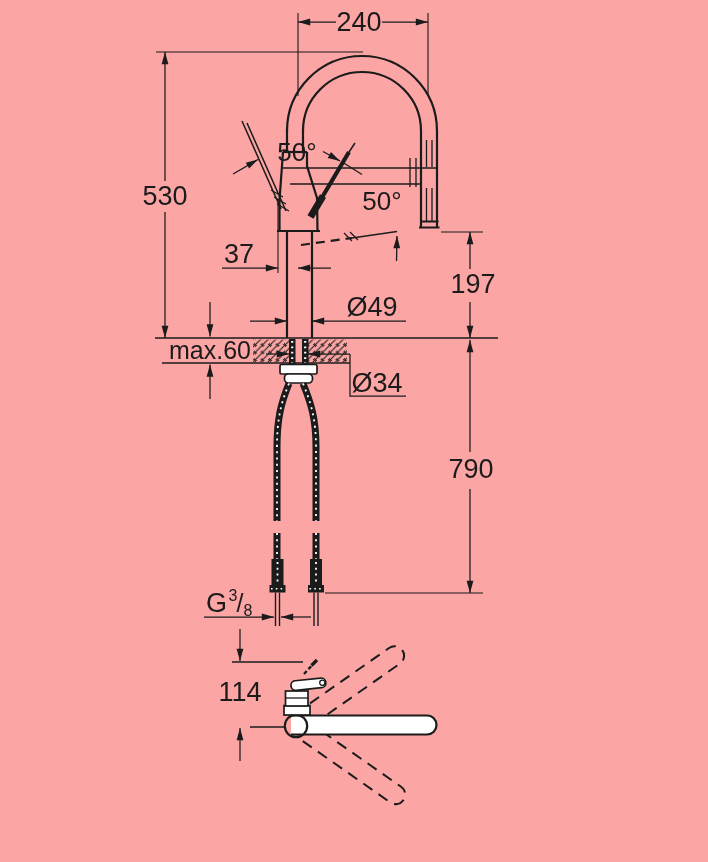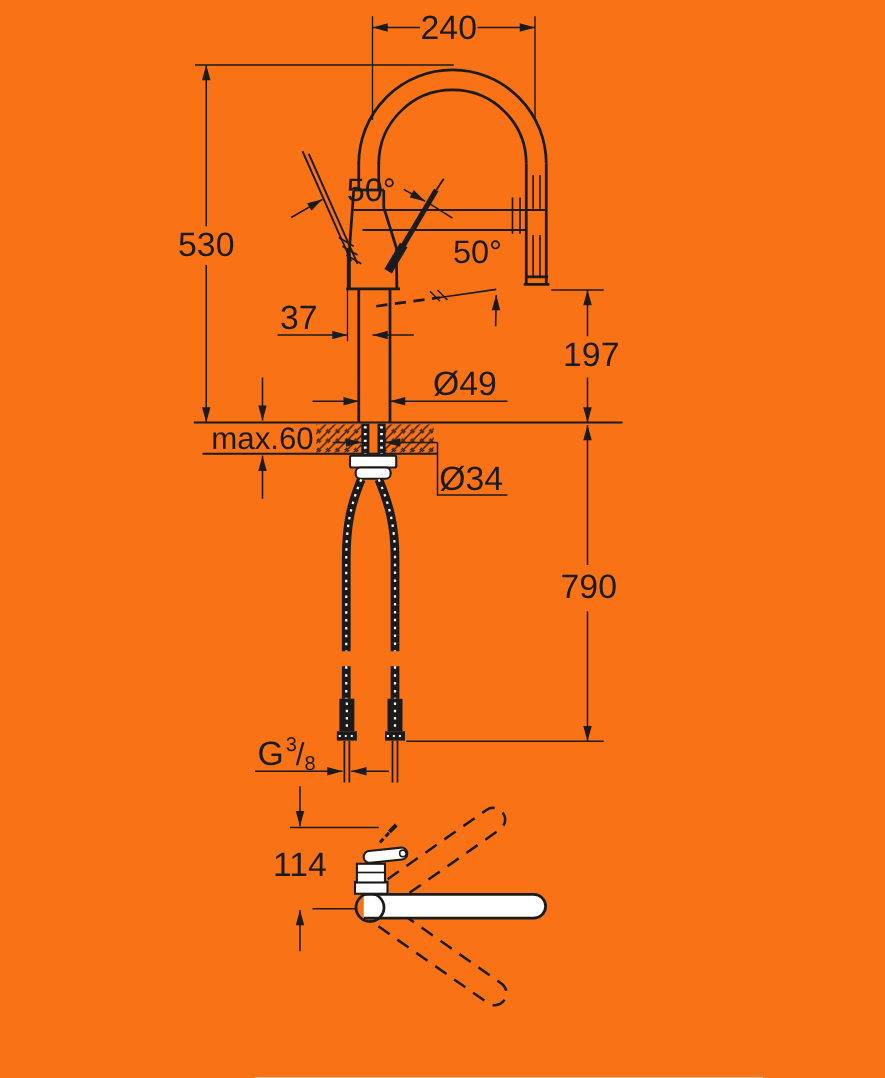--- a/index.html
+++ b/index.html
@@ -1,16 +1,16 @@
 <!DOCTYPE html>
 <html><head>
 <meta charset="utf-8">
 <style>
   html,body{margin:0;padding:0;background:#ffffff;}
-  .sheet{position:relative;width:708px;height:862px;background:#f97316;overflow:hidden;}
+  .sheet{position:relative;width:708px;height:862px;background:#fca5a5;overflow:hidden;}
   svg{display:block;}
   text{font-family:"Liberation Sans","DejaVu Sans",sans-serif;fill:#1b1b1b;}
   .dimtxt{font-size:27px;}
   .angtxt{font-size:26px;}
   .maxtxt{font-size:25px;}
   .suptxt{font-size:16px;}
   .slashtxt{font-size:25px;}
 </style>
 </head>
 <body>

